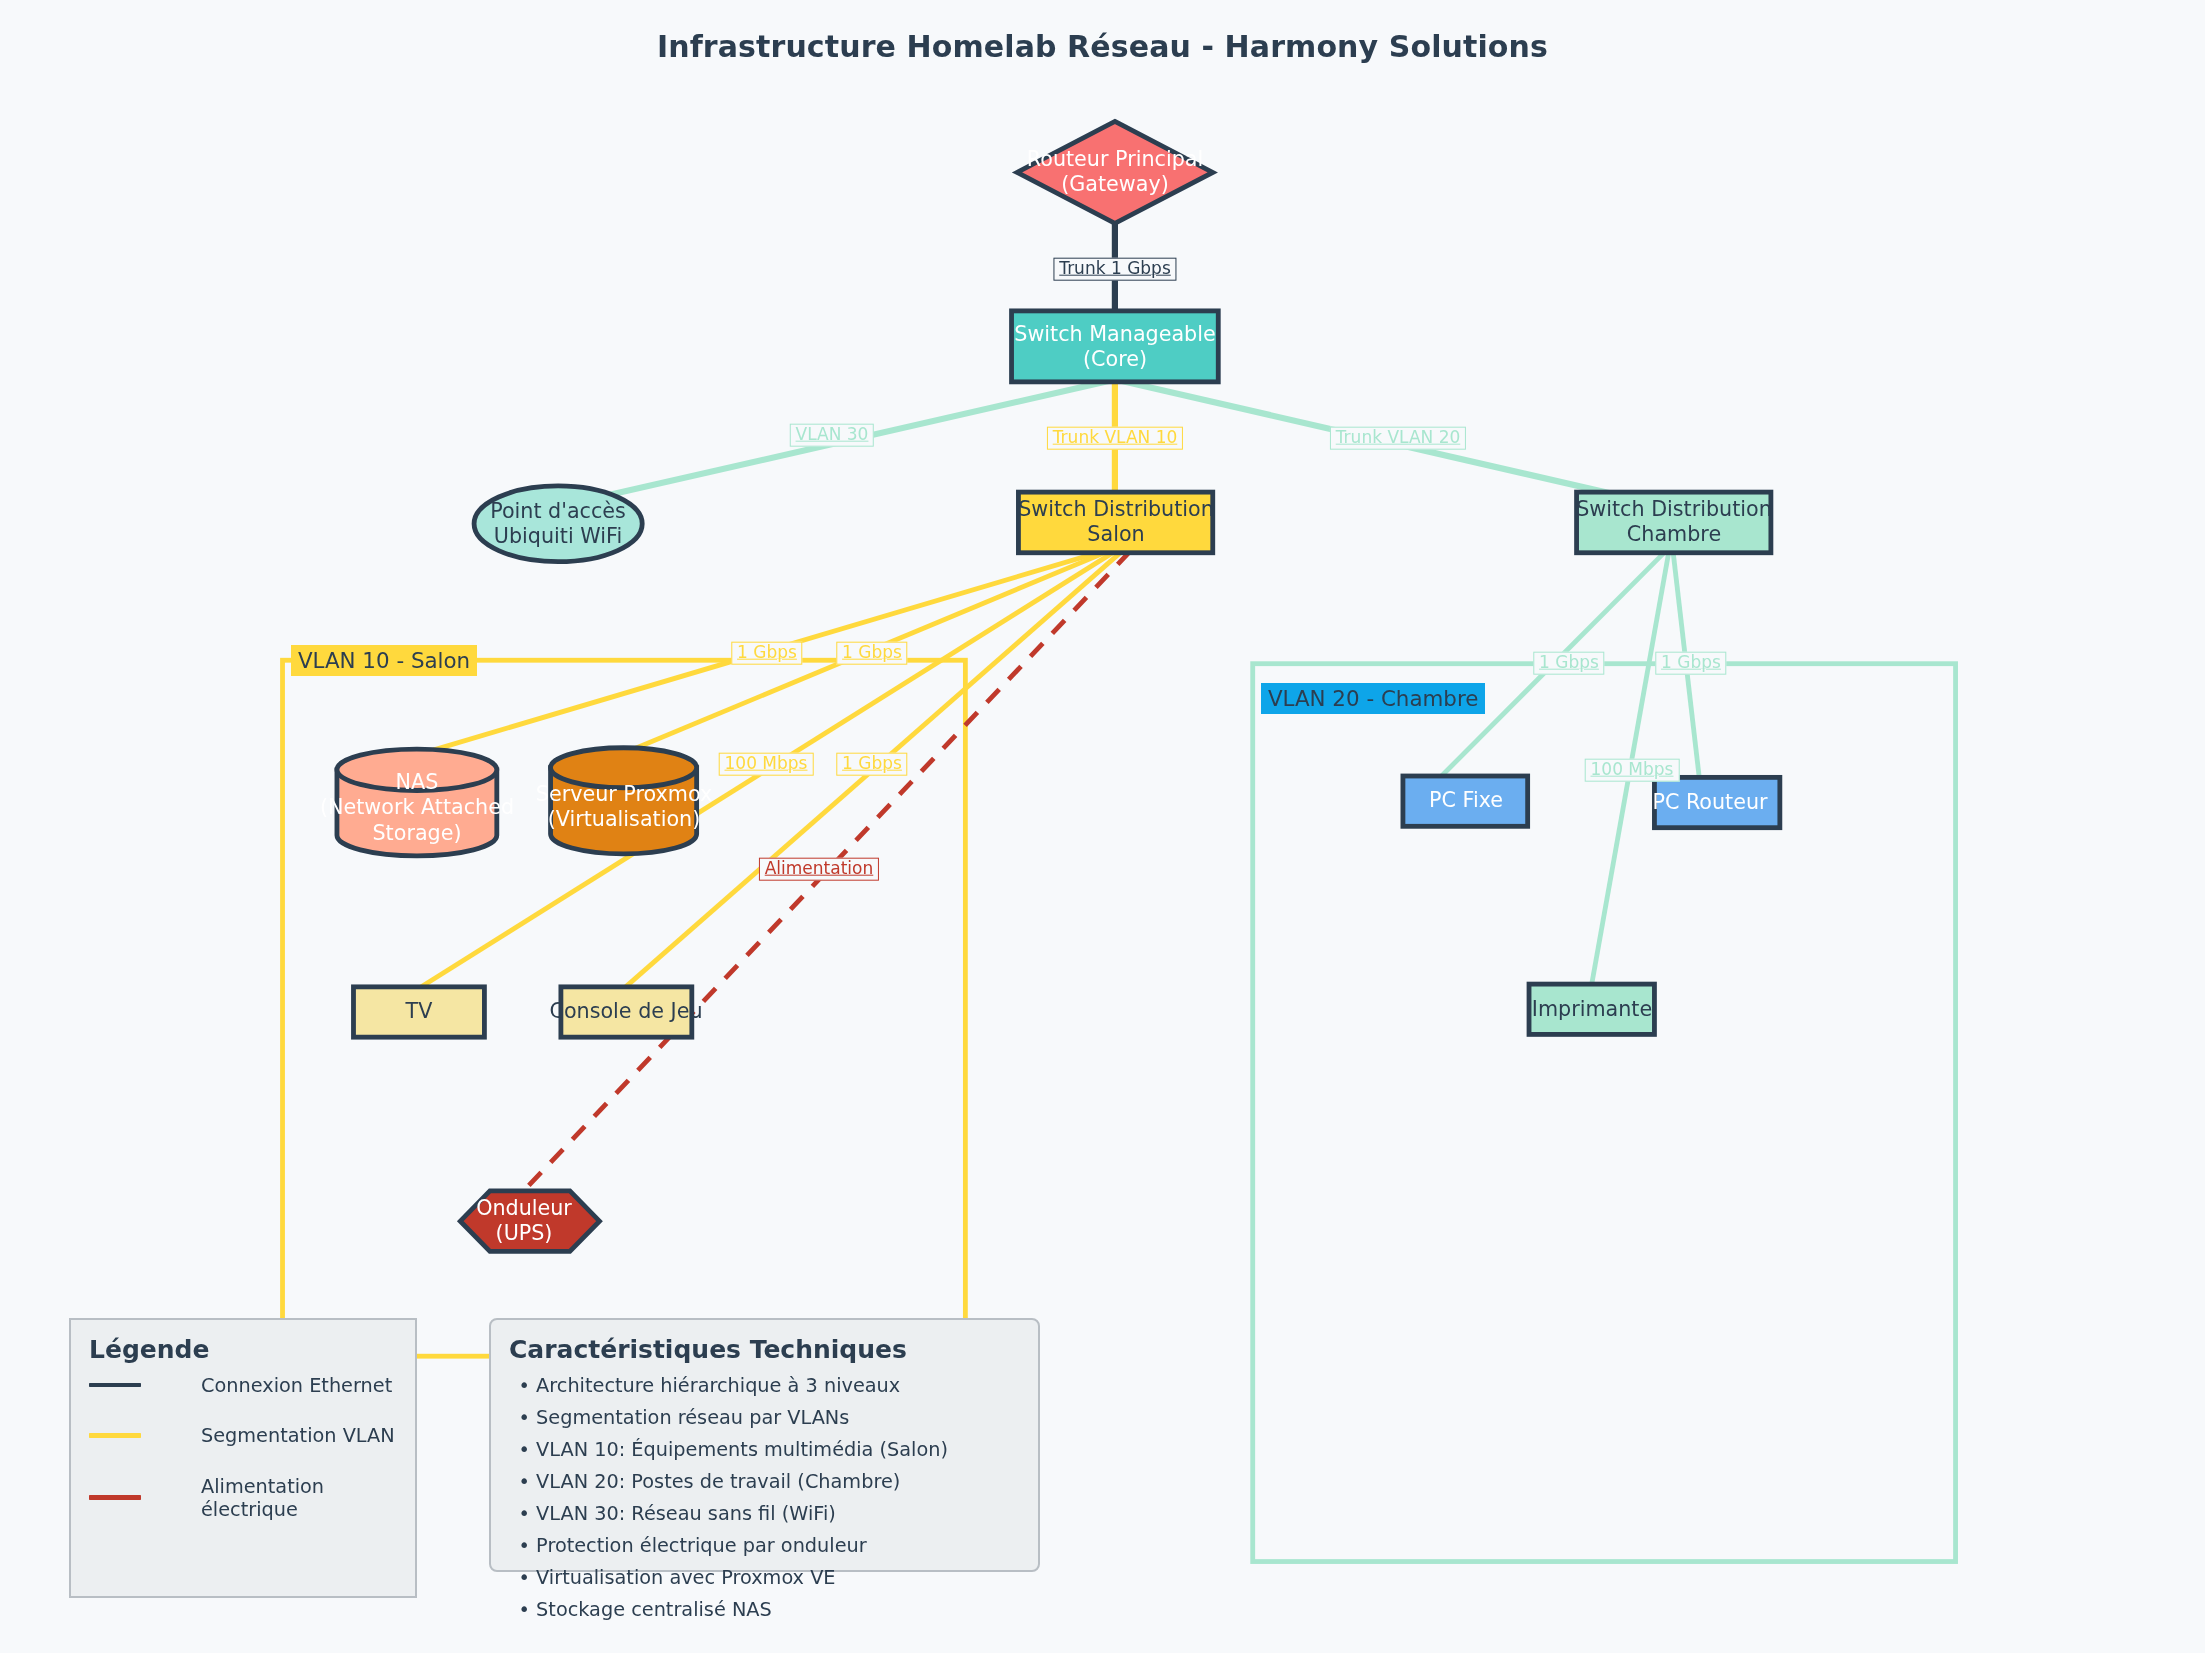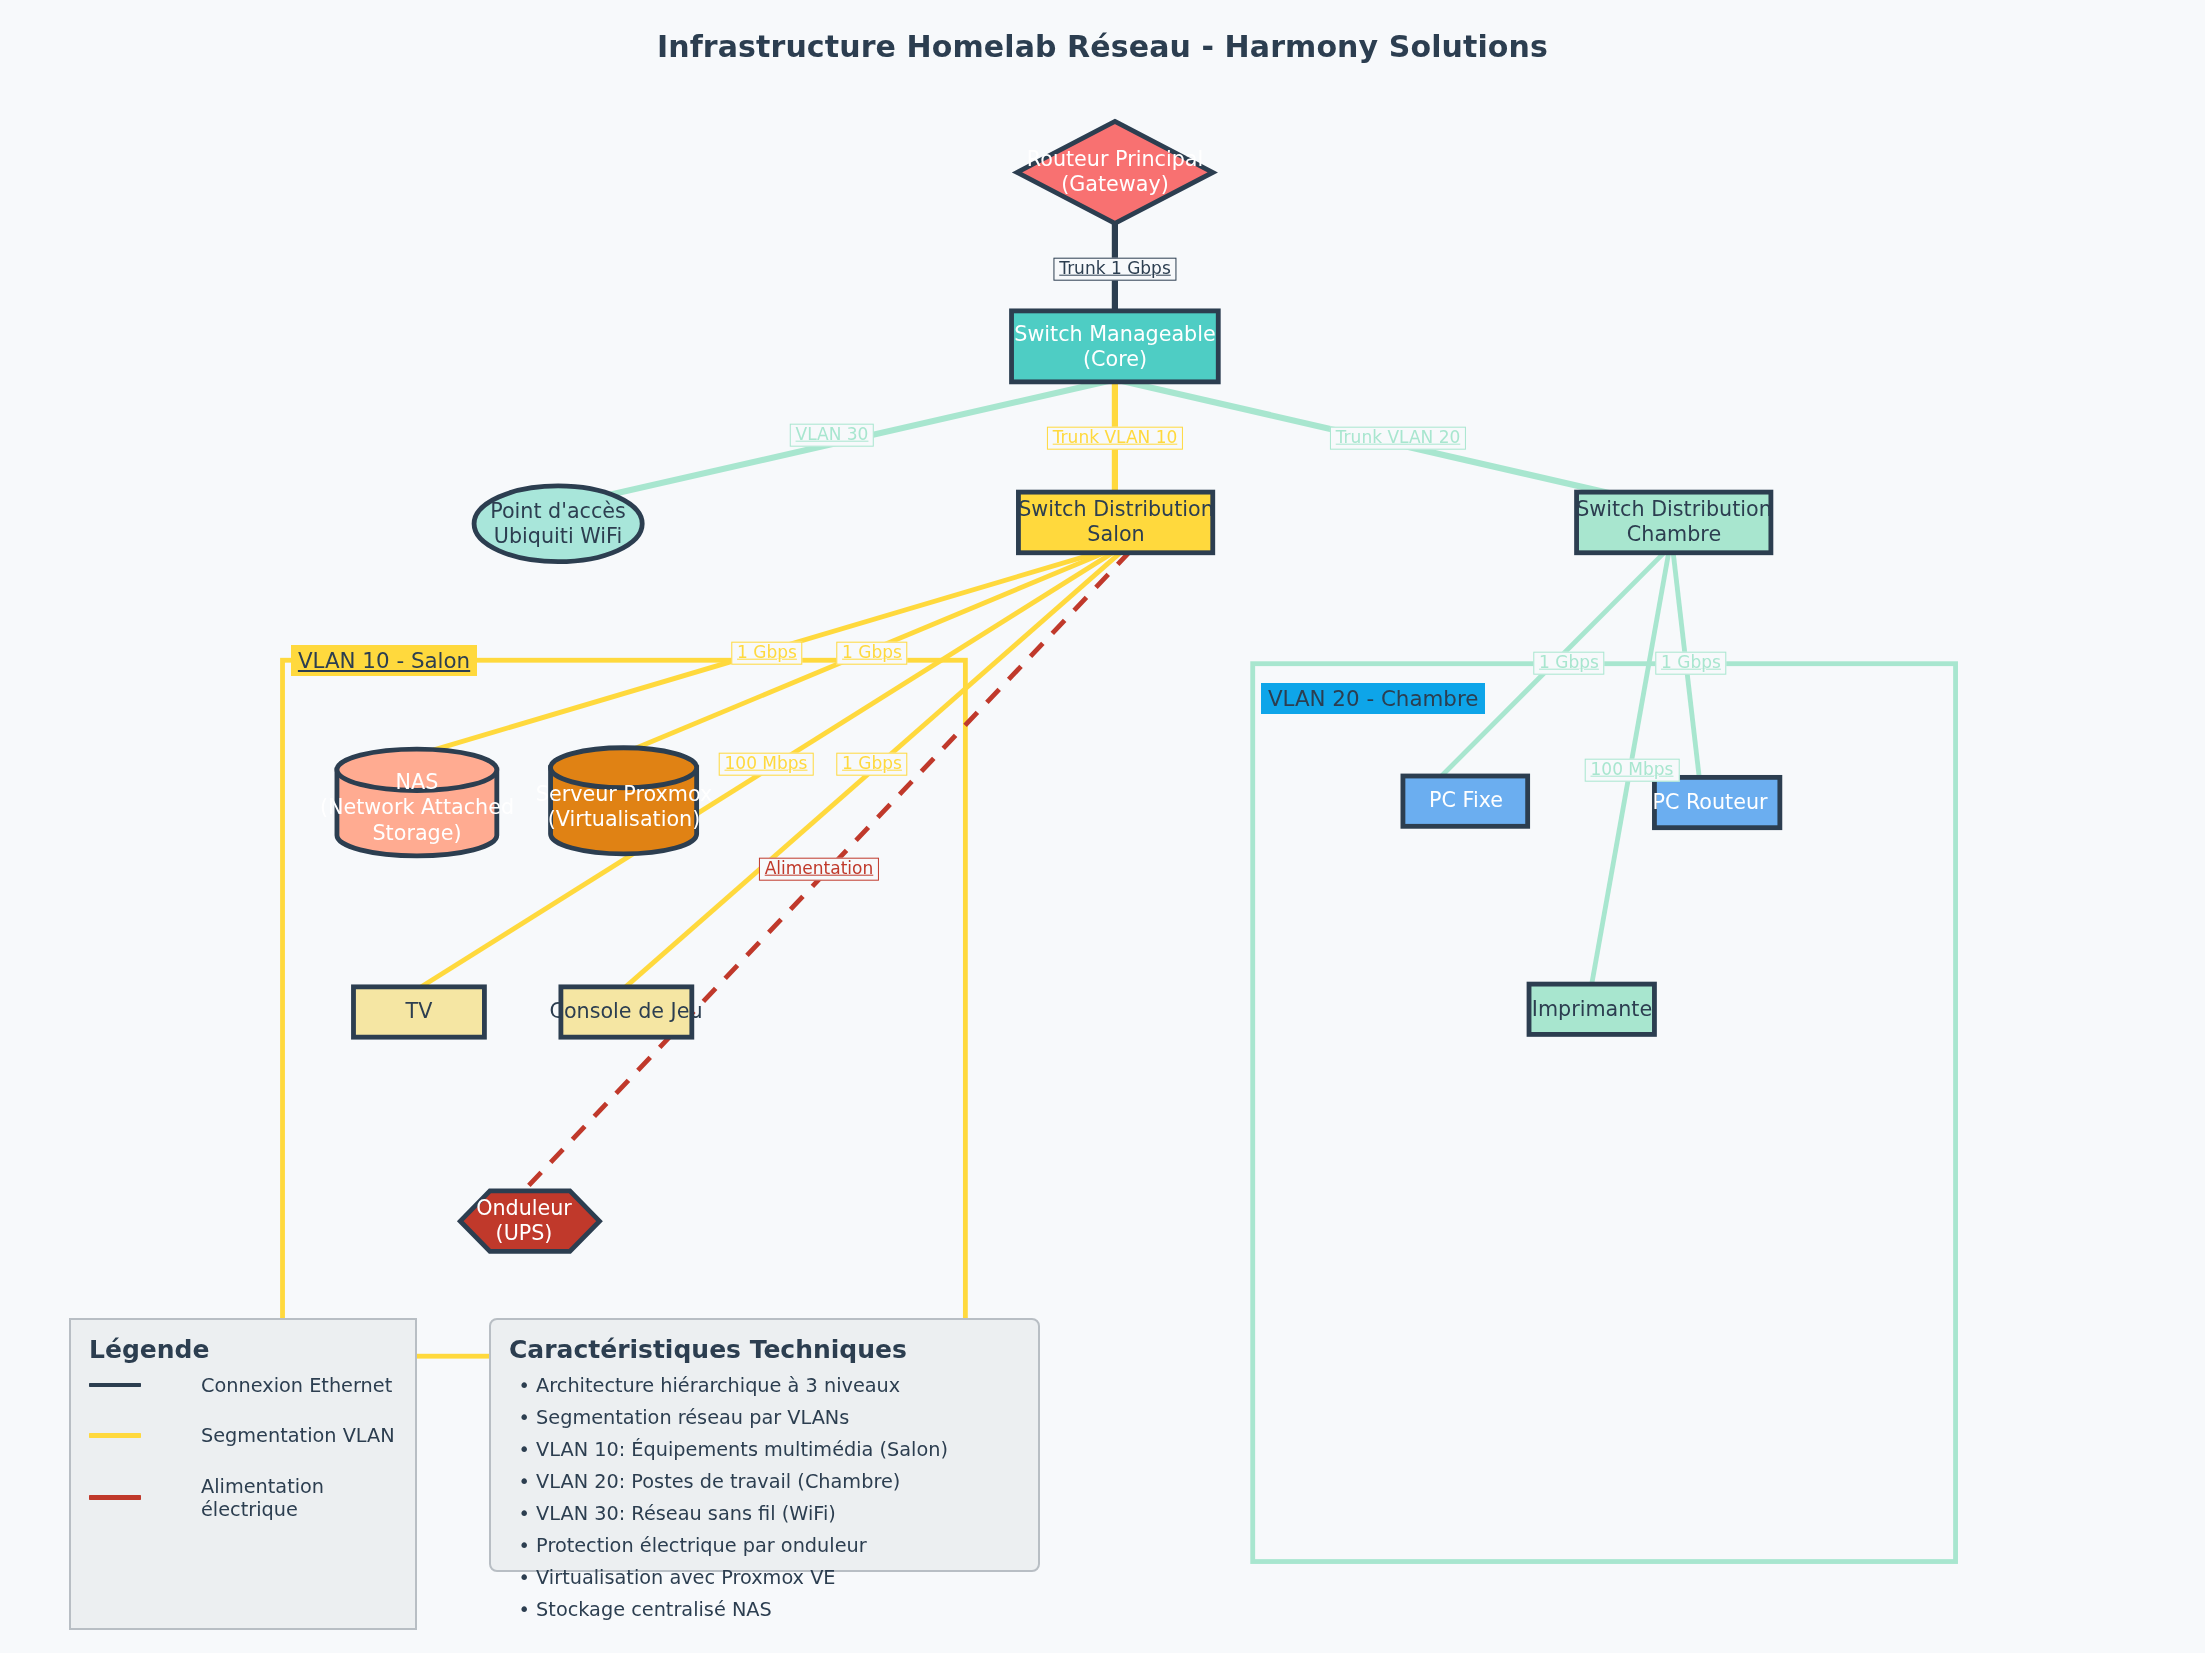--- a/index.html
+++ b/index.html
@@ -201,21 +201,21 @@
   </div>
 
   <div class="nodelabel nl-white" style="left:1710px;top:803px;transform:translate(-50%,-50%);">
     <div>PC Routeur</div>
   </div>
 
   <div class="nodelabel nl-dark" style="left:1592px;top:1010px;transform:translate(-50%,-50%);">
     <div>Imprimante</div>
   </div>
 
-  <div class="sg-title sg-salon" style="left:291px;top:645px;text-decoration:underline;">VLAN 10 - Salon</div>
+  <div class="sg-title sg-salon" style="left:291px;top:645px;">VLAN 10 - Salon</div>
   <div class="sg-title sg-chambre" style="left:1261px;top:648px;">VLAN 20 - Chambre</div>
 
   <div class="edgelabel el-navy" style="left:1115px;top:269px;">Trunk 1 Gbps</div>
 
   <div class="edgelabel el-teal" style="left:832px;top:435px;">VLAN 30</div>
 
   <div class="edgelabel el-yellow" style="left:1115px;top:438px;">Trunk VLAN 10</div>
 
   <div class="edgelabel el-teal" style="left:1398px;top:438px;">Trunk VLAN 20</div>
 
@@ -228,21 +228,21 @@
   <div class="edgelabel el-yellow" style="left:872px;top:764px;">1 Gbps</div>
 
   <div class="edgelabel el-red" style="left:819px;top:869px;">Alimentation</div>
 
   <div class="edgelabel el-teal" style="left:1569px;top:663px;">1 Gbps</div>
 
   <div class="edgelabel el-teal" style="left:1691px;top:663px;">1 Gbps</div>
 
   <div class="edgelabel el-teal" style="left:1632px;top:770px;">100 Mbps</div>
 
-  <div class="panel" style="left:69px;top:1318px;width:348px;height:312px;">
+  <div class="panel" style="left:69px;top:1318px;width:348px;height:280px;">
     <div class="panel-title">Légende</div>
 
     <div class="legend-row">
       <span class="legend-swatch" style="background:#2C3E50;"></span>
       <span class="legend-text">Connexion Ethernet</span>
     </div>
 
     <div class="legend-row">
       <span class="legend-swatch" style="background:#FFD93D;"></span>
       <span class="legend-text">Segmentation VLAN</span>

